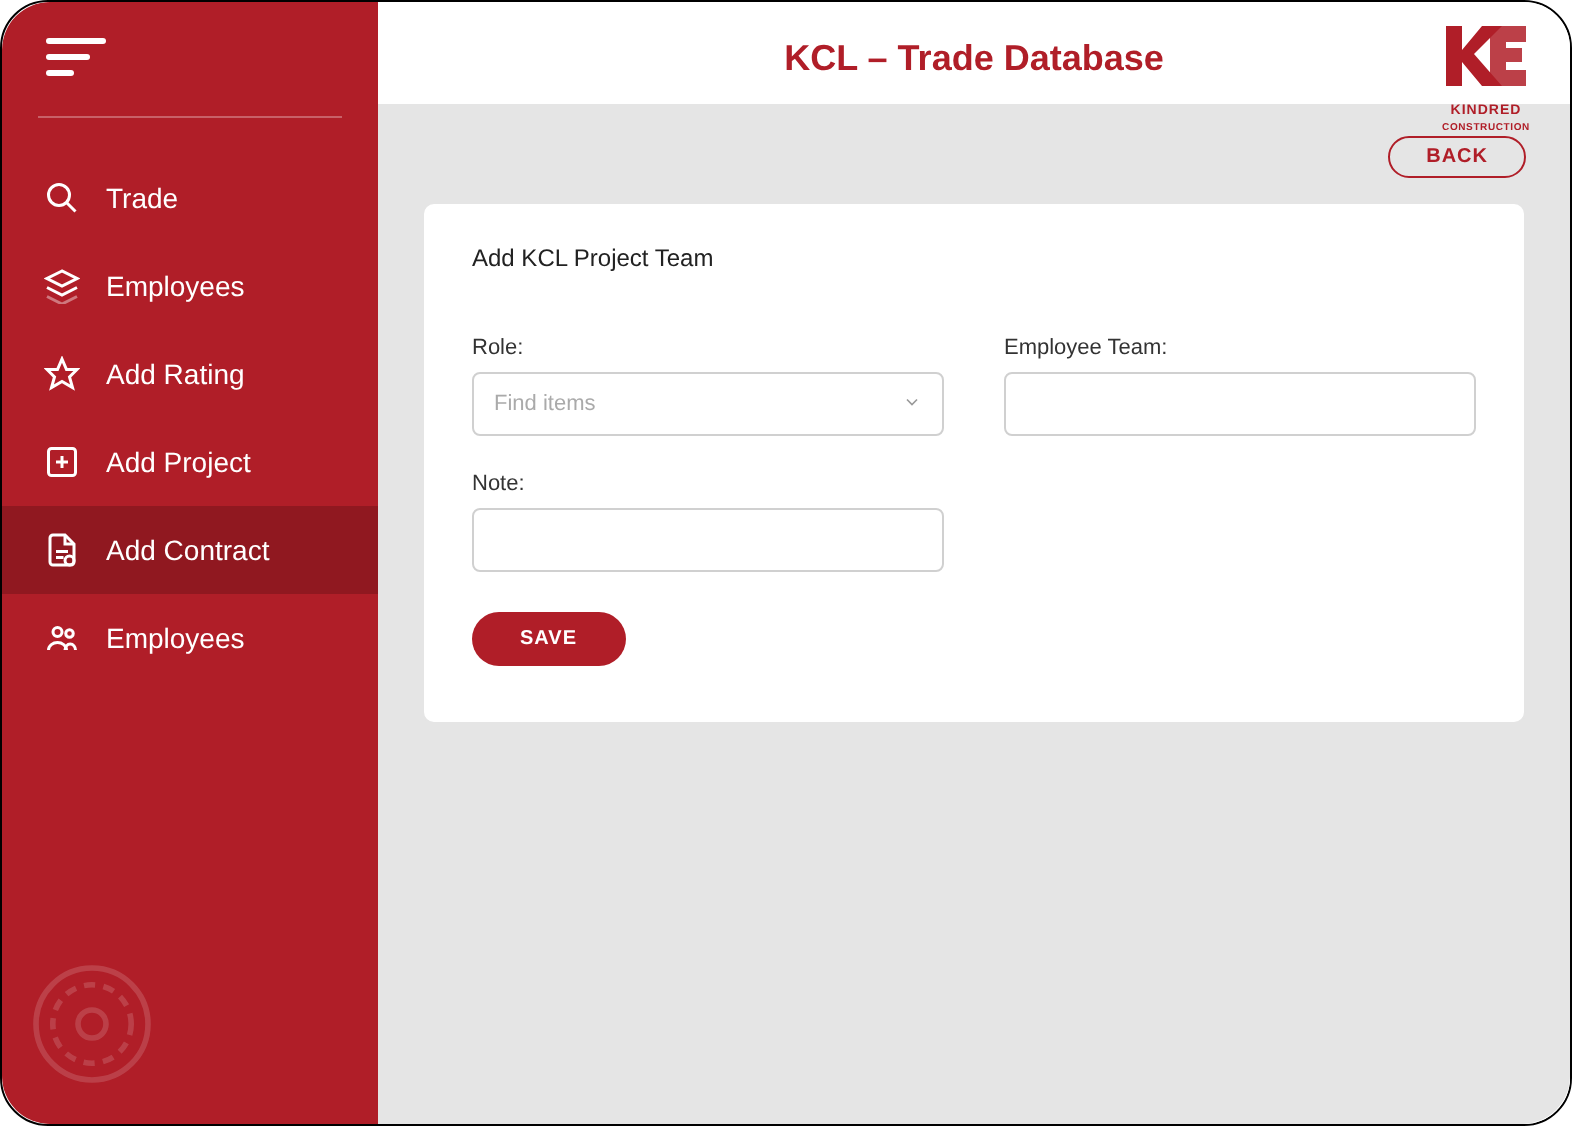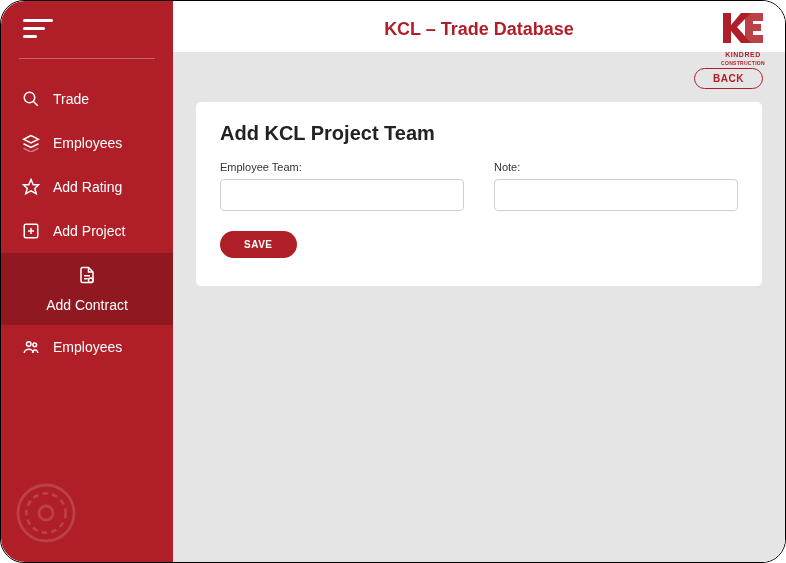--- a/index.html
+++ b/index.html
@@ -1,40 +1,40 @@
 <!DOCTYPE html>
 <html><head>
 <meta charset="utf-8">
 <style>
 * { margin: 0; padding: 0; box-sizing: border-box; }
 body { font-family: -apple-system, Arial, sans-serif; background: #fff; width: 786px; height: 563px; position: relative; overflow: hidden; }
 .app { display: flex; width: 100%; height: 100%; border-radius: 24px; overflow: hidden; border: 1px solid #000; }
-.sidebar { width: 172px; background: #b01e28; color: #fff; display: flex; flex-direction: column; position: relative; border-radius: 24px 0 0 24px; }
+.sidebar { width: 188px; background: #b01e28; color: #fff; display: flex; flex-direction: column; position: relative; border-radius: 24px 0 0 24px; }
 .hamburger { padding: 18px 22px 12px; }
 .hamburger-lines { display: flex; flex-direction: column; gap: 5px; }
 .hamburger-lines span { display: block; height: 3px; background: #fff; border-radius: 2px; }
 .hamburger-lines span:nth-child(1) { width: 30px; }
 .hamburger-lines span:nth-child(2) { width: 22px; }
 .hamburger-lines span:nth-child(3) { width: 14px; }
 .sidebar-divider { height: 1px; background: rgba(255,255,255,0.3); margin: 8px 18px 18px; }
 .nav { display: flex; flex-direction: column; }
 .nav-item { display: flex; align-items: center; gap: 12px; padding: 12px 20px; cursor: pointer; font-size: 14px; }
-.nav-item.active { background: rgba(0,0,0,0.18); flex-direction: column; }
+.nav-item.active { background: rgba(0,0,0,0.18); }
 .nav-icon { width: 20px; height: 20px; display: flex; align-items: center; justify-content: center; flex-shrink: 0; }
 .watermark { position: absolute; bottom: 10px; left: 10px; opacity: 0.15; }
 .main { flex: 1; background: #fff; display: flex; flex-direction: column; }
 .header { display: flex; align-items: center; justify-content: center; position: relative; padding: 18px 32px 12px; }
 .title { color: #b01e28; font-size: 18px; font-weight: 700; }
 .logo { position: absolute; right: 20px; top: 10px; text-align: center; }
 .logo-text { font-size: 7px; color: #b01e28; letter-spacing: 0.5px; margin-top: 2px; font-weight: 600; }
 .content-area { background: #e5e5e5; flex: 1; padding: 16px 22px; border-radius: 0 0 24px 0; }
 .back-row { display: flex; justify-content: flex-end; margin-bottom: 12px; }
 .back-btn { border: 1px solid #b01e28; color: #b01e28; background: transparent; border-radius: 14px; padding: 4px 18px; font-size: 10px; font-weight: 600; cursor: pointer; letter-spacing: 0.5px; }
 .card { background: #fff; border: 1px solid #e5e5e5; border-radius: 6px; padding: 20px 24px 28px; }
-.card-title { font-size: 20px; font-weight: 700; color: #222; margin-bottom: 16px; }
+.card-title { font-size: 12px; font-weight: 400; color: #222; margin-bottom: 32px; }
 .form-grid { display: grid; grid-template-columns: 1fr 1fr; gap: 18px 30px; }
 .field { display: flex; flex-direction: column; }
 .field-label { font-size: 11px; color: #333; margin-bottom: 6px; }
 .field-input, .field-select { height: 32px; border: 1px solid #d0d0d0; border-radius: 4px; padding: 0 10px; font-size: 11px; color: #555; background: #fff; }
 .field-select { display: flex; align-items: center; justify-content: space-between; cursor: pointer; color: #aaa; }
 .save-btn { margin-top: 20px; background: #b01e28; color: #fff; border: none; border-radius: 16px; padding: 8px 24px; font-size: 10px; font-weight: 700; letter-spacing: 0.5px; cursor: pointer; }
 </style>
 </head>
 <body>
 
@@ -134,20 +134,31 @@
 
     <div class="content-area">
       <div class="back-row">
         <button class="back-btn">BACK</button>
       </div>
 
       <div class="card">
         <h2 class="card-title">Add KCL Project Team</h2>
 
         <div class="form-grid">
+          <div class="field">
+            <label class="field-label">Role:</label>
+            <div class="field-select">
+              <span>Find items</span>
+              <span>
+                <svg width="10" height="10" viewBox="0 0 24 24" fill="none" stroke="#999" stroke-width="2">
+                    <polyline points="6 9 12 15 18 9"></polyline>
+                  </svg>
+              </span>
+            </div>
+          </div>
 
           <div class="field">
             <label class="field-label">Employee Team:</label>
             <input class="field-input" type="text" style="">
           </div>
 
           <div class="field">
             <label class="field-label">Note:</label>
             <input class="field-input" type="text" style="">
           </div>

